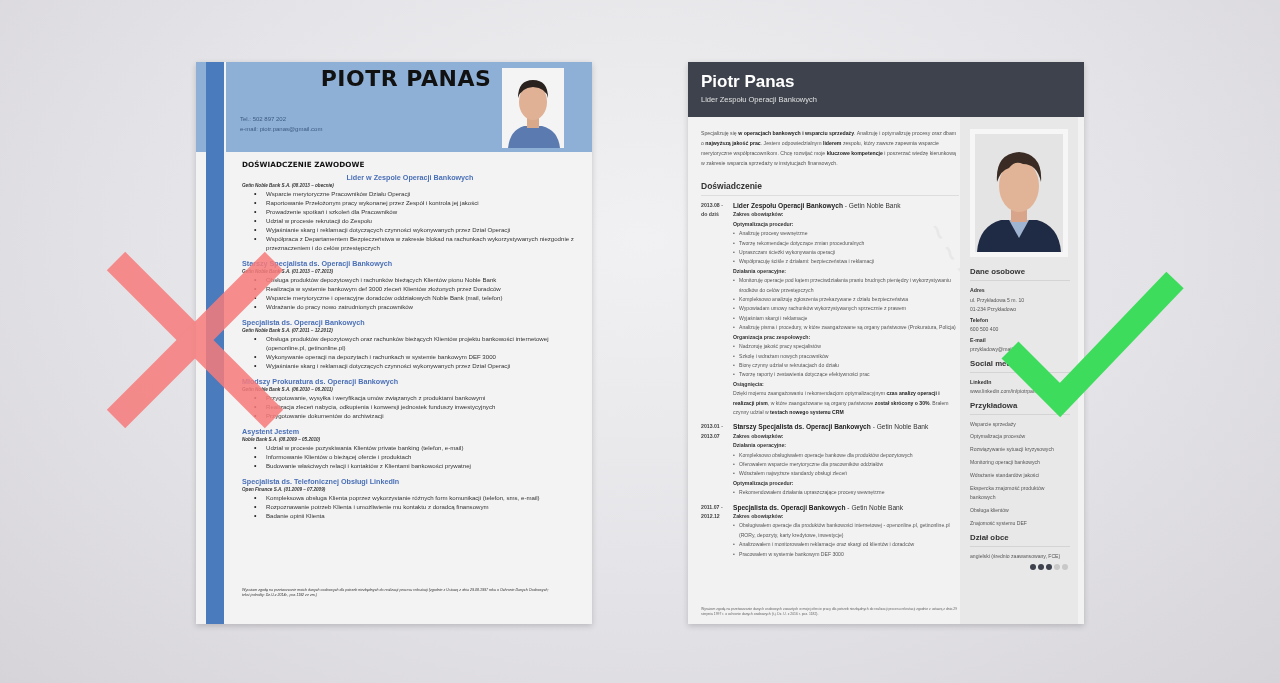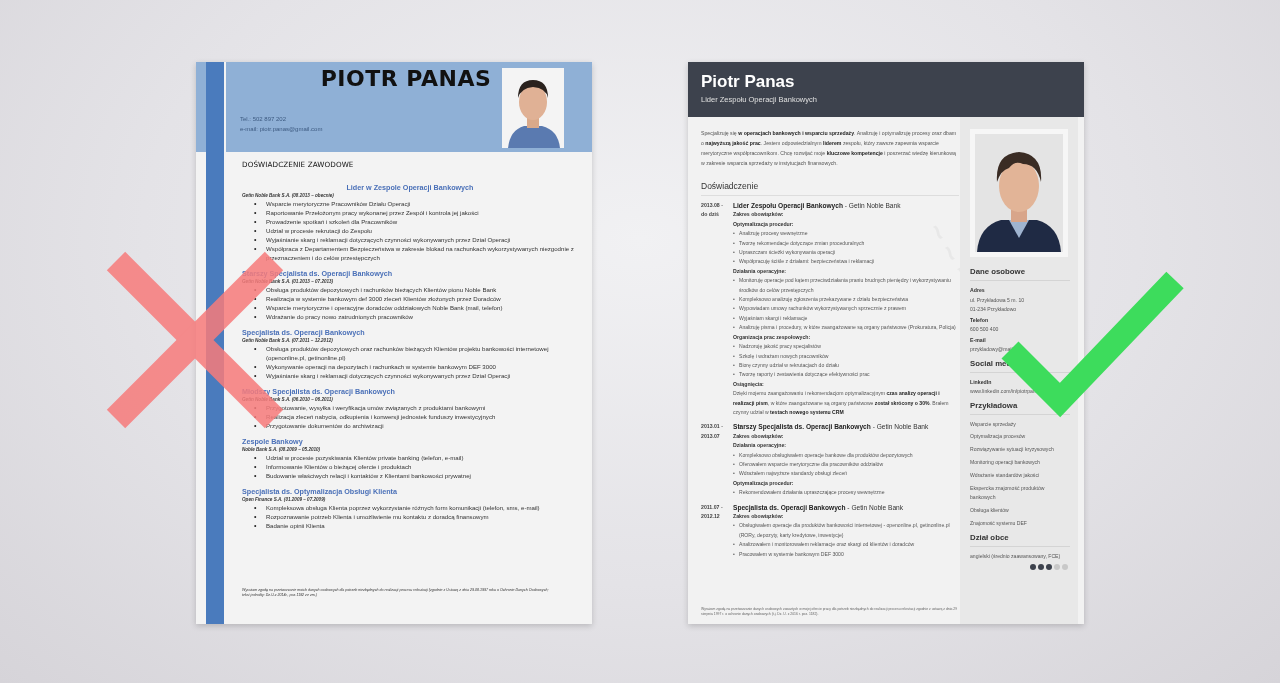--- a/index.html
+++ b/index.html
@@ -38,21 +38,21 @@
     position: absolute; left: 14px; top: 52px; font-size: 6px; color: #3d5a80; line-height: 10px;
     filter: blur(0.6px);
   }
   .bad-photo {
     position: absolute; left: 276px; top: 6px; width: 62px; height: 80px;
     background: #fff; overflow: hidden;
   }
   .bad-body { position: absolute; left: 46px; top: 98px; right: 14px; }
   .bad-section-title {
     font-family: "DejaVu Sans", sans-serif;
-    font-size: 7.2px; font-weight: normal; color: #111; margin-bottom: 14px; letter-spacing: 0.1px;
+    font-size: 7.2px; font-weight: bold; color: #111; margin-bottom: 4px; letter-spacing: 0.1px;
   }
   .bad-job { margin-bottom: 7px; }
   .bad-job-title { font-size: 7.2px; font-weight: bold; color: #4a70b8; line-height: 9px; }
   .bad-job-company { font-size: 4.6px; font-style: italic; font-weight: bold; color: #333; line-height: 7px; }
   .bad-job ul { list-style: none; padding-left: 12px; }
   .bad-job li { font-size: 6.1px; color: #333; line-height: 9px; position: relative; padding-left: 12px; }
   .bad-job li::before { content: "•"; position: absolute; left: 0; top: 0; color: #222; font-size: 7px; }
   .bad-footer {
     position: absolute; left: 46px; top: 526px; right: 40px;
     font-size: 3.6px; font-style: italic; color: #333; line-height: 5px;
@@ -74,21 +74,21 @@
   .good-subtitle {
     position: absolute; left: 13px; top: 33px; font-size: 7.5px; color: #e0e0e0;
   }
   .good-sidebar {
     position: absolute; left: 272px; top: 55px; width: 118px; bottom: 0; background: #e8e8e8;
   }
   .good-main { position: absolute; left: 13px; top: 66px; width: 258px; }
   .good-summary { font-size: 5.2px; color: #555; line-height: 10px; }
   .good-summary b { color: #222; }
   .good-section-title {
-    margin-top: 13px; font-size: 8.5px; font-weight: normal; color: #333;
+    margin-top: 13px; font-size: 8.5px; font-weight: bold; color: #333;
     padding-bottom: 4px; border-bottom: 1px solid #ddd; margin-bottom: 5px;
   }
   .g-job { display: flex; margin-bottom: 5px; }
   .g-dates { width: 32px; font-size: 5.2px; font-weight: bold; color: #444; line-height: 9.4px; flex-shrink: 0; }
   .g-content { flex: 1; }
   .g-title { font-size: 6.6px; color: #333; line-height: 9.4px; }
   .g-title b { color: #222; }
   .g-label { font-size: 5.2px; font-weight: bold; color: #333; line-height: 9.4px; }
   .g-bullets { list-style: none; }
   .g-bullets li { font-size: 5.1px; color: #555; line-height: 9.4px; padding-left: 6px; position: relative; }
@@ -176,39 +176,39 @@
           <div class="bad-job">
             <div class="bad-job-title" style="color: rgb(74, 112, 184);">Specjalista ds. Operacji Bankowych</div>
             <div class="bad-job-company">Getin Noble Bank S.A. (07.2011 – 12.2012)</div>
             <ul>
               <li>Obsługa produktów depozytowych oraz rachunków bieżących Klientów projektu bankowości internetowej (openonline.pl, getinonline.pl)</li>
               <li>Wykonywanie operacji na depozytach i rachunkach w systemie bankowym DEF 3000</li>
               <li>Wyjaśnianie skarg i reklamacji dotyczących czynności wykonywanych przez Dział Operacji</li>
             </ul>
           </div>
           <div class="bad-job">
-            <div class="bad-job-title" style="color: rgb(74, 112, 184);">Młodszy Specjalista ds. Operacji Bankowych</div>
+            <div class="bad-job-title" style="color: rgb(74, 112, 184);">Młodszy Prokuratura ds. Operacji Bankowych</div>
             <div class="bad-job-company">Getin Noble Bank S.A. (06.2010 – 06.2011)</div>
             <ul>
               <li>Przygotowanie, wysyłka i weryfikacja umów związanych z produktami bankowymi</li>
               <li>Realizacja zleceń nabycia, odkupienia i konwersji jednostek funduszy inwestycyjnych</li>
               <li>Przygotowanie dokumentów do archiwizacji</li>
             </ul>
           </div>
           <div class="bad-job">
-            <div class="bad-job-title" style="color: rgb(74, 112, 184);">Zespole Bankowy</div>
+            <div class="bad-job-title" style="color: rgb(74, 112, 184);">Asystent Jestem</div>
             <div class="bad-job-company">Noble Bank S.A. (08.2009 – 05.2010)</div>
             <ul>
               <li>Udział w procesie pozyskiwania Klientów private banking (telefon, e-mail)</li>
               <li>Informowanie Klientów o bieżącej ofercie i produktach</li>
               <li>Budowanie właściwych relacji i kontaktów z Klientami bankowości prywatnej</li>
             </ul>
           </div>
           <div class="bad-job">
-            <div class="bad-job-title" style="color: rgb(74, 112, 184);">Specjalista ds. Optymalizacja Obsługi Klienta</div>
+            <div class="bad-job-title" style="color: rgb(74, 112, 184);">Specjalista ds. Telefonicznej Obsługi LinkedIn</div>
             <div class="bad-job-company">Open Finance S.A. (01.2009 – 07.2009)</div>
             <ul>
               <li>Kompleksowa obsługa Klienta poprzez wykorzystanie różnych form komunikacji (telefon, sms, e-mail)</li>
               <li>Rozpoznawanie potrzeb Klienta i umożliwienie mu kontaktu z doradcą finansowym</li>
               <li>Badanie opinii Klienta</li>
             </ul>
           </div>
         </div>
     </div>
 

